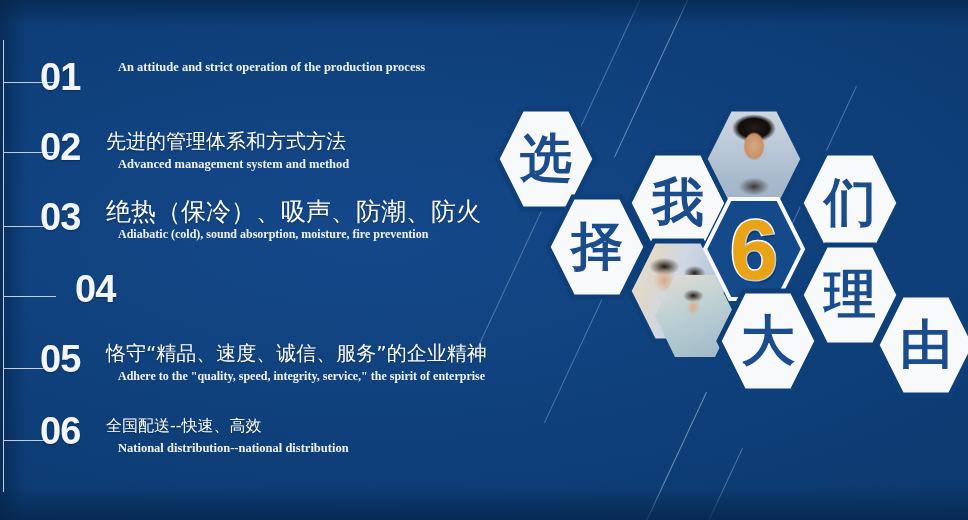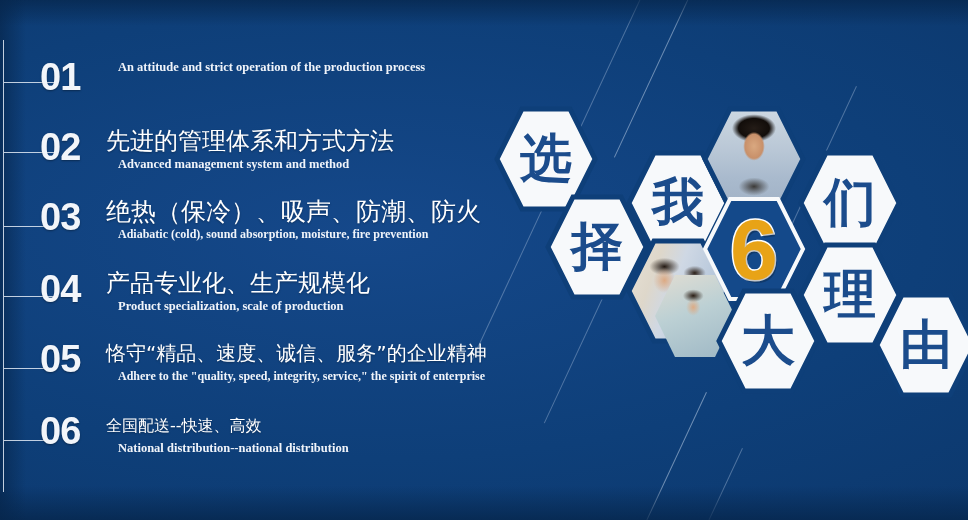--- a/index.html
+++ b/index.html
@@ -232,39 +232,35 @@
     <div class="row" style="top:58px;">
       <div class="num">01</div>
       <div class="txtwrap">
         <div class="en ind">An attitude and strict operation of the production process</div>
       </div>
     </div>
 
     <div class="row" style="top:128px;">
       <div class="num">02</div>
       <div class="txtwrap">
-        <div class="cn" style="font-size:24px;">先进的管理体系和方式方法</div>
+        <div class="cn" style="font-size:20px;">先进的管理体系和方式方法</div>
         <div class="en ind">Advanced management system and method</div>
       </div>
     </div>
 
     <div class="row" style="top:198px;justify-content:center;">
       <div class="num">03</div>
       <div class="txtwrap">
         <div class="cn" style="font-size:25px;">绝热（保冷）、吸声、防潮、防火</div>
         <div class="en ind" style="font-size:12px;">Adiabatic (cold), sound absorption, moisture, fire prevention</div>
       </div>
     </div>
 
-    <div class="row" style="top:270px;">
+    <div class="row" style="top:270px;margin-left:35px;">
       <div class="num">04</div>
-      <div class="txtwrap">
-        <div class="cn" style="font-size:24px;">产品专业化、生产规模化</div>
-        <div class="en ind">Product specialization, scale of production</div>
-      </div>
     </div>
 
     <div class="row" style="top:340px;">
       <div class="num">05</div>
       <div class="txtwrap">
         <div class="cn" style="font-size:20px;">恪守“精品、速度、诚信、服务”的企业精神</div>
         <div class="en ind" style="font-size:12px;">Adhere to the "quality, speed, integrity, service," the spirit of enterprise</div>
       </div>
     </div>
 

